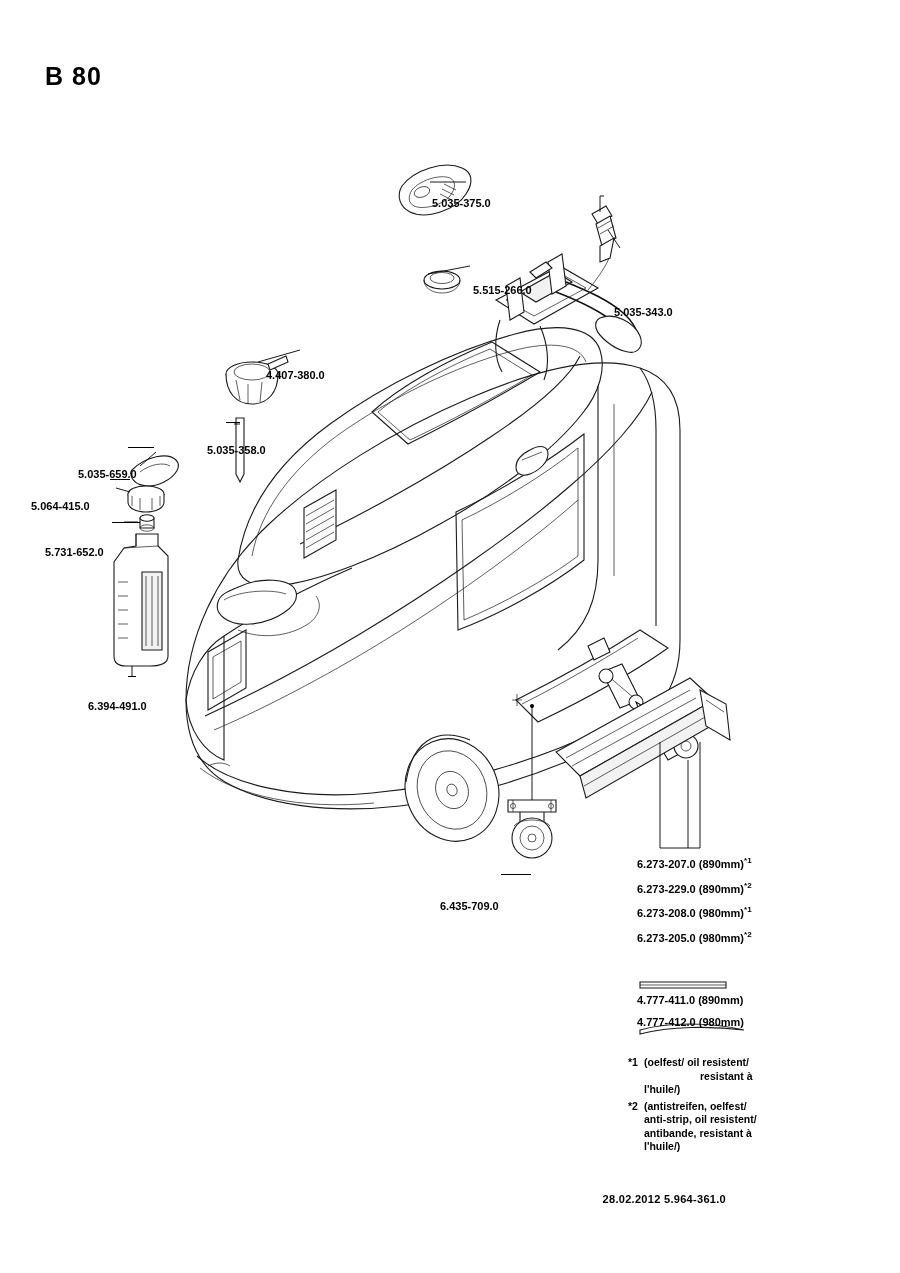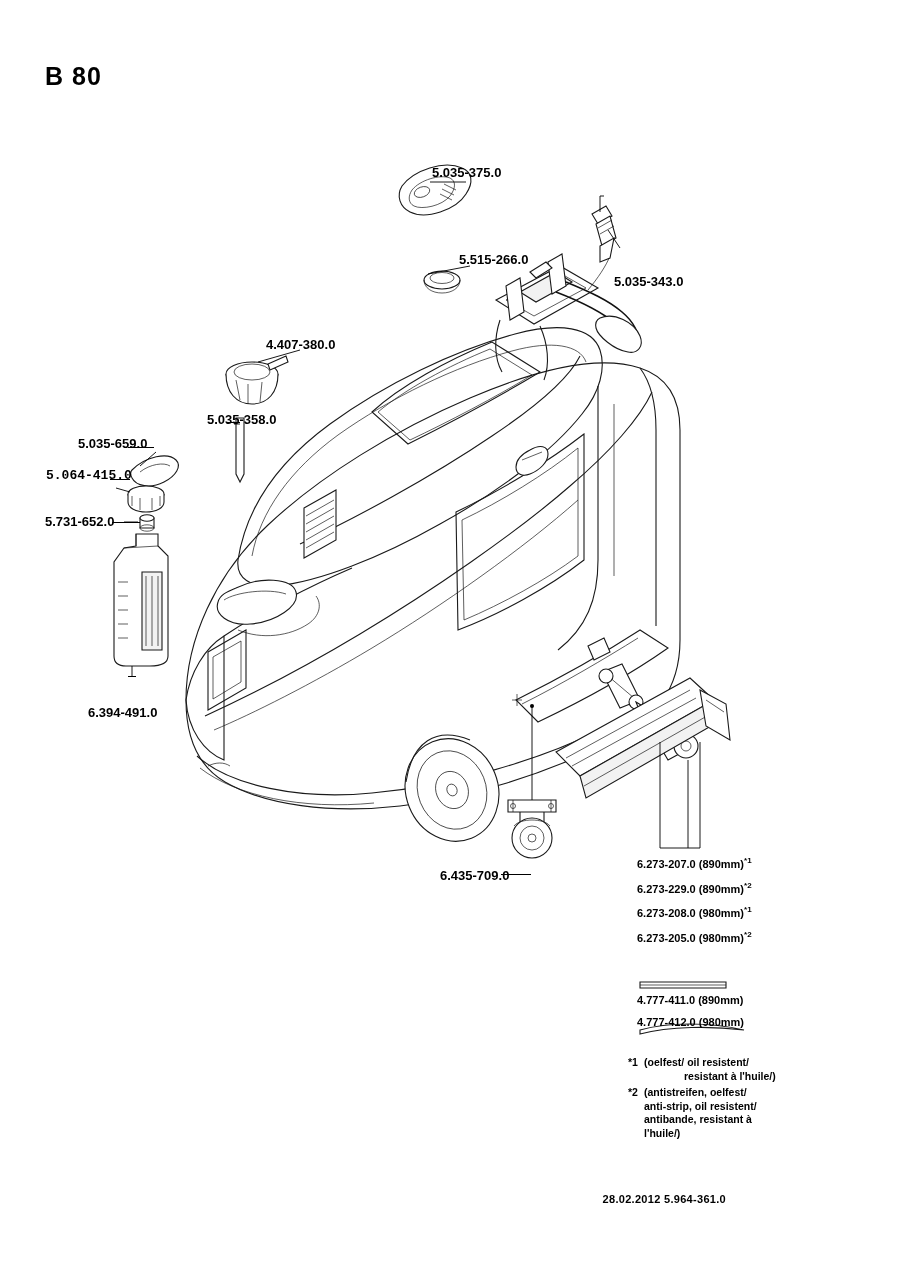--- a/index.html
+++ b/index.html
@@ -9,21 +9,21 @@
     color:#000;position:relative;overflow:hidden;
   }
   .page{position:relative;width:788px;height:1273px;}
 
   .title{
     position:absolute;left:45px;top:62px;
     font-size:25px;font-weight:bold;letter-spacing:1px;
   }
 
   .lbl{
-    position:absolute;font-size:13px;font-weight:bold;white-space:nowrap;
+    position:absolute;font-size:11px;font-weight:bold;white-space:nowrap;margin-top:32px;
   }
   .leader{position:absolute;background:#000;}
   .leader.h{height:1px;}
 
   .footer{
     position:absolute;right:62px;bottom:68px;
     font-size:11px;font-weight:bold;letter-spacing:.3px;
   }
 
   
@@ -265,28 +265,28 @@
     <g>
       <path class="fillw" d="M640,982 L726,982 L726,988 L640,988 Z"></path>
       <path class="ln-thin" d="M640,985 L726,985"></path>
       <path class="fillw" d="M640,1030 C668,1022 710,1022 744,1030 C712,1026 670,1026 640,1034 Z"></path>
     </g>
 
   </svg>
 
 
   <div class="lbl" style="left:432px;top:165px;">5.035-375.0</div>
-  <div class="lbl" style="left:443px;top:252px;padding-left:16px;">5.515-266.0</div>
+  <div class="lbl" style="left:457px;top:252px;padding-left:16px;">5.515-266.0</div>
   <div class="lbl" style="left:614px;top:274px;">5.035-343.0</div>
   <div class="lbl" style="left:266px;top:337px;">4.407-380.0</div>
   <div class="lbl" style="left:173px;top:412px;padding-left:34px;">5.035-358.0</div>
   <div class="lbl" style="left:78px;top:436px;">5.035-659.0</div>
-  <div class="lbl" style="left:46px;top:468px;font-family:Liberation Mono, monospace;">5.064-415.0</div>
+  <div class="lbl" style="left:31px;top:468px;">5.064-415.0</div>
   <div class="lbl" style="left:45px;top:514px;">5.731-652.0</div>
-  <div class="lbl" style="left:88px;top:705px;">6.394-491.0</div>
+  <div class="lbl" style="left:88px;top:668px;">6.394-491.0</div>
   <div class="lbl" style="left:440px;top:868px;text-align:right;">6.435-709.0</div>
 
   <div class="leader h" style="left:128px;top:447px;width:26px;"></div>
   <div class="leader h" style="left:110px;top:479px;width:20px;"></div>
   <div class="leader h" style="left:112px;top:522px;width:28px;"></div>
   <div class="leader h" style="left:226px;top:422px;width:14px;"></div>
   <div class="leader h" style="left:128px;top:676px;width:8px;"></div>
   <div class="leader h" style="left:501px;top:874px;width:30px;"></div>
 
   <div class="bomlist">
@@ -325,21 +325,21 @@
         <span>(980mm)</span>
       </div>
     </div>
 
   </div>
 
   <div class="notes">
     <div class="n">
       <span class="mark">*1</span>
       <span>(oelfest/ oil resistent/</span><br>
-      <span style="margin-left:0px;padding-left:40px;">resistant à l'huile/)</span>
+      <span style="margin-left:16px;padding-left:40px;">resistant à l'huile/)</span>
     </div>
     <div class="n">
       <span class="mark">*2</span>
       <span>(antistreifen, oelfest/</span><br>
       <span>anti-strip, oil resistent/</span><br>
       <span>antibande, resistant à l'huile/)</span>
     </div>
   </div>
 
   <div class="footer">28.02.2012  5.964-361.0</div>

